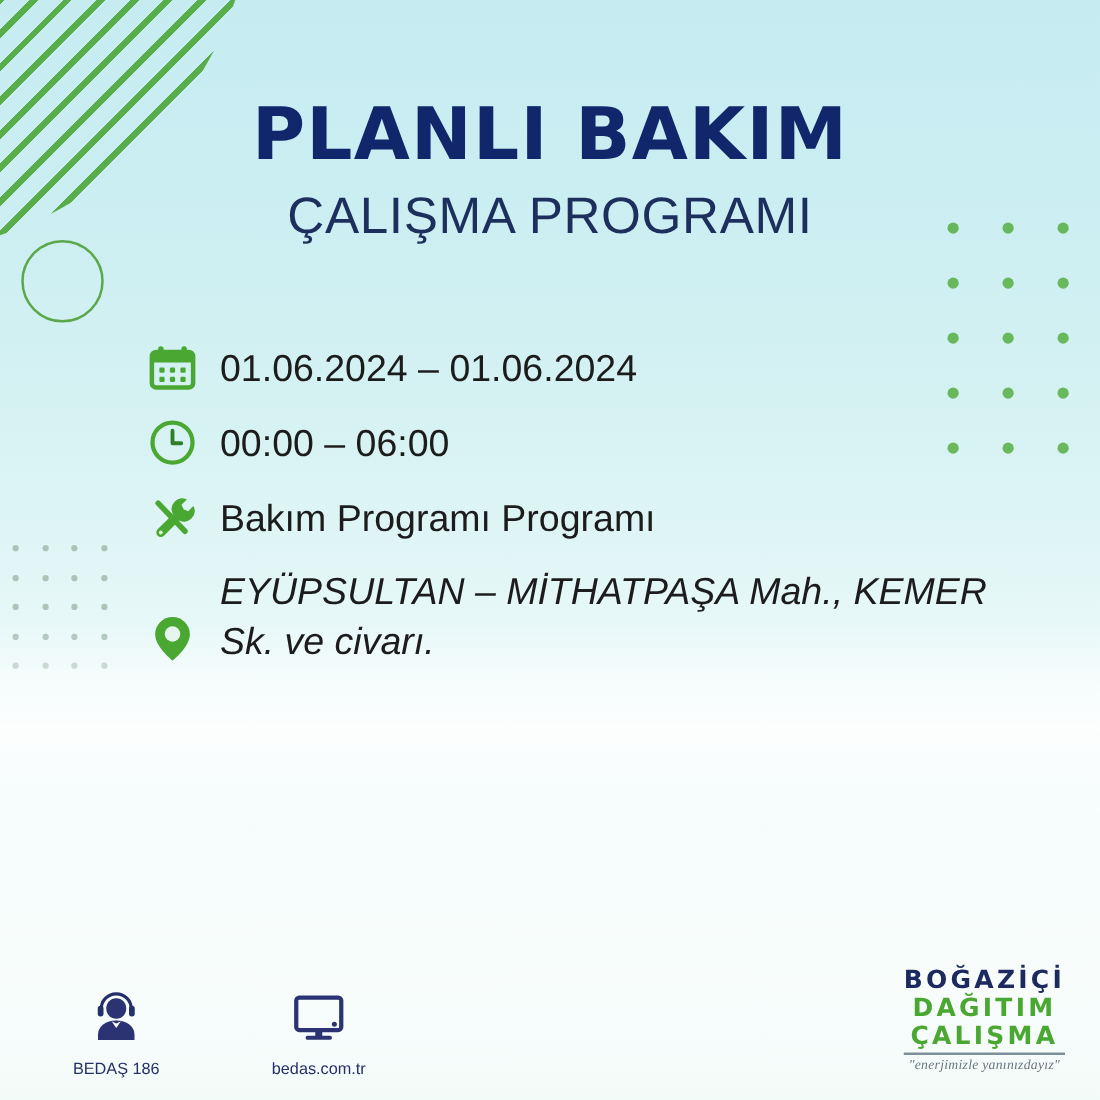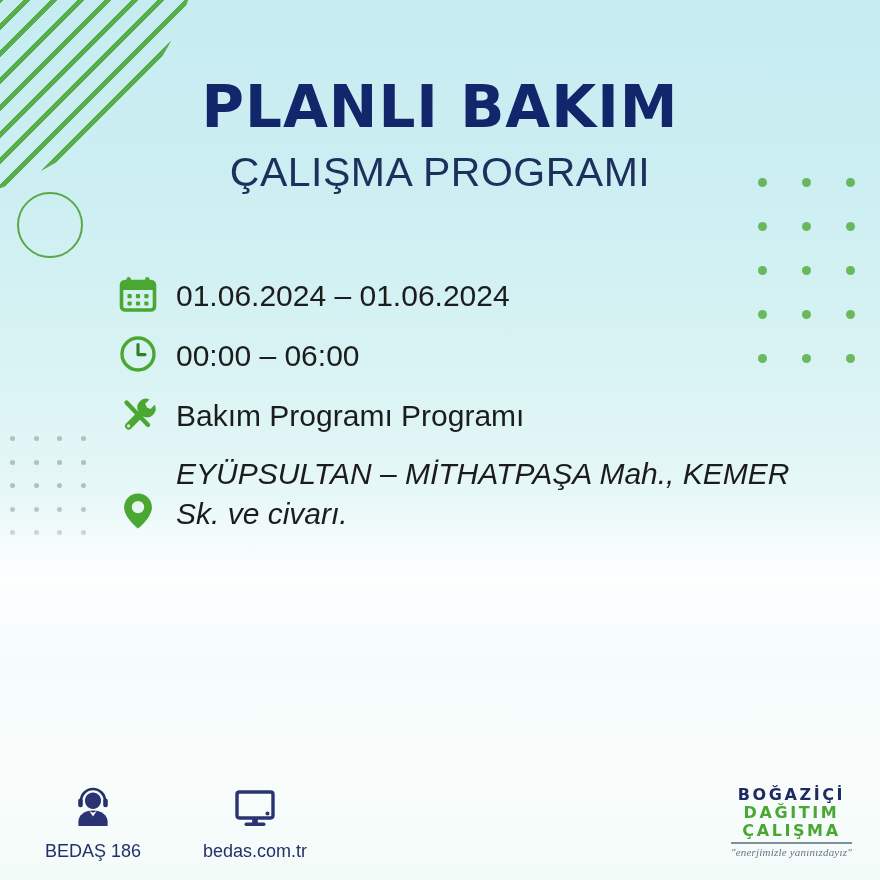--- a/index.html
+++ b/index.html
@@ -167,36 +167,36 @@
   }
   .contact .cicon {
     height: 50px;
     display: flex;
     align-items: flex-end;
     justify-content: center;
   }
   .contact .clabel {
     margin-top: 9px;
     font-family: "Liberation Sans", sans-serif;
-    font-size: 18px;
+    font-size: 13px;
     color: #24306b;
     white-space: nowrap;
   }
 
   
   .brand {
     position: absolute;
     right: 28px;
     bottom: 22px;
     text-align: center;
   }
   .brand .bline {
     font-family: "DejaVu Sans", sans-serif;
     font-weight: 700;
-    font-size: 16px;
+    font-size: 20px;
     letter-spacing: 2.6px;
     line-height: 1.12;
   }
   .brand .b1 { color: #1d2a60; }
   .brand .b2, .brand .b3 { color: #4aa832; }
   .brand .rule {
     height: 1.6px;
     background: #7f8f9a;
     margin: 3px 0 2px 0;
   }

